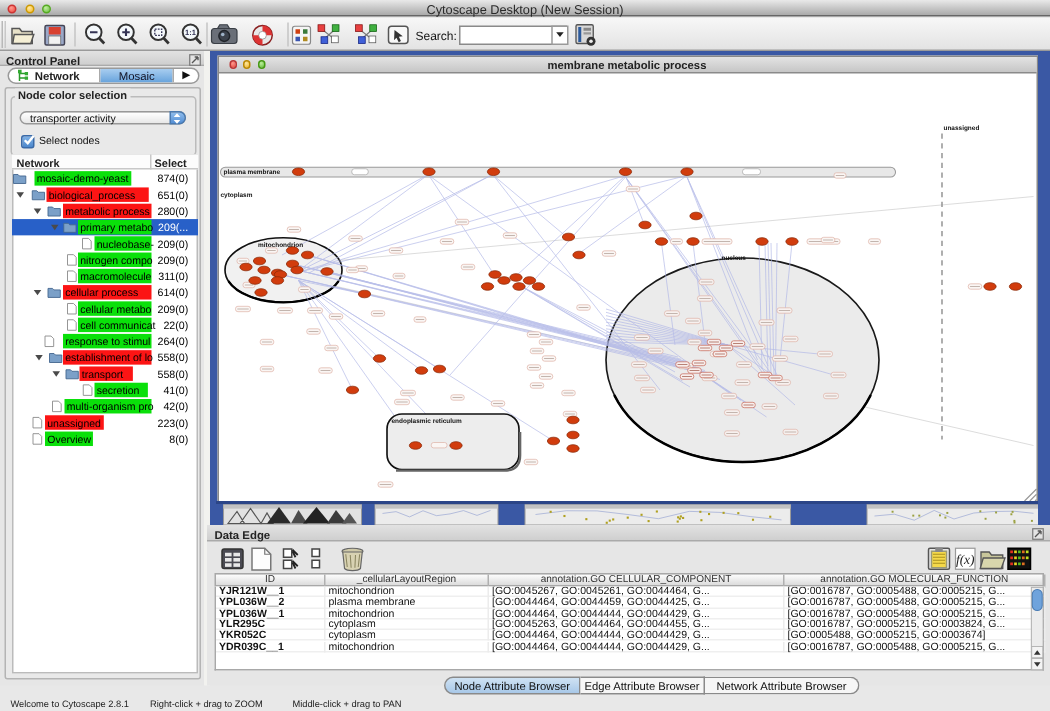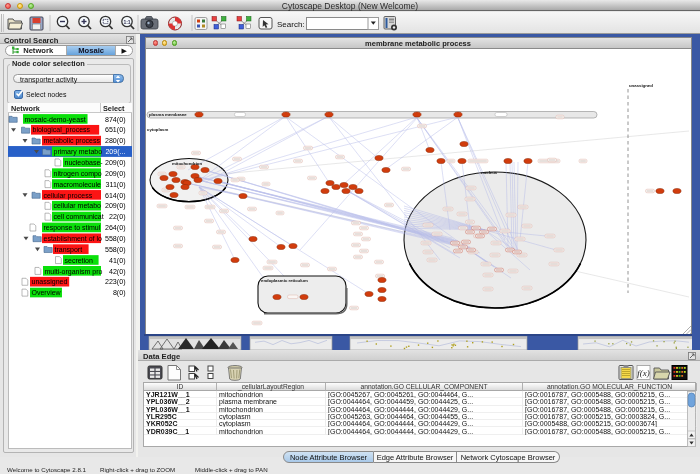--- a/index.html
+++ b/index.html
@@ -1,21 +1,21 @@
 <!DOCTYPE html>
 <html><head><meta charset="utf-8"><style>
 *{margin:0;padding:0;box-sizing:border-box}
 body{width:700px;height:474px;font-family:"Liberation Sans",sans-serif;overflow:hidden;position:relative;background:#e8e8e8}
 .abs{position:absolute}
 </style></head><body>
 <div class="abs" style="left:0;top:0;width:700px;height:11px;background:linear-gradient(#e9e9e9,#c6c6c6 55%,#aaaaaa);border-bottom:1px solid #666">
 <div class="abs" style="left:5px;top:3px;width:6px;height:6px;border-radius:50%;background:radial-gradient(circle at 35% 30%,#ff9a90,#ee4b40);border:0.5px solid #c33"></div>
 <div class="abs" style="left:16.5px;top:3px;width:6px;height:6px;border-radius:50%;background:radial-gradient(circle at 35% 30%,#ffe9a0,#f5b930);border:0.5px solid #c90"></div>
 <div class="abs" style="left:28px;top:3px;width:6px;height:6px;border-radius:50%;background:radial-gradient(circle at 35% 30%,#c0f0a0,#6cc040);border:0.5px solid #5a2"></div>
-<div class="abs" style="left:0;top:1px;width:700px;text-align:center;font-size:8.5px;font-weight:normal;color:#2a2a2a;letter-spacing:0px">Cytoscape Desktop (New Welcome)</div>
+<div class="abs" style="left:0;top:1px;width:700px;text-align:center;font-size:8.5px;font-weight:normal;color:#2a2a2a;letter-spacing:0px">Cytoscape Desktop (New Session)</div>
 </div>
 <div class="abs" style="left:0;top:12px;width:700px;height:22px;background:linear-gradient(#f7f7f7,#e3e3e3);border-bottom:1px solid #9a9a9a"></div>
 <svg style="position:absolute;left:0;top:11px;width:700px;height:23px" viewBox="0 0 700 23">
 <line x1="1.5" y1="3" x2="1.5" y2="21" stroke="#b8b8b8"></line>
     <line x1="3.5" y1="3" x2="3.5" y2="21" stroke="#c8c8c8"></line>
 <path d="M 8 8 h 5 l 1.5 2 h 7 v 8 h -13.5 z" fill="#e8e2c8" stroke="#555" stroke-width="1"></path>
 <path d="M 9.5 12 h 13 l -2 6 h -12 z" fill="#f5efd5" stroke="#555" stroke-width="1"></path>
 <rect x="30" y="6" width="13" height="13" rx="1" fill="#9aa8c8" stroke="#445" stroke-width="1"></rect>
 <rect x="32.5" y="7" width="8" height="5" fill="#d84030"></rect>
 <rect x="32.5" y="13" width="8" height="5.5" fill="#f2f2f2" stroke="#666" stroke-width="0.5"></rect>
@@ -68,29 +68,29 @@
 <path d="M 370.8 10.5 l 5 0 l -2.5 3.2 z" fill="#222"></path>
 <rect x="384" y="5.5" width="11.5" height="12.5" rx="1" fill="#d8d8d8" stroke="#555" stroke-width="0.9"></rect>
 <rect x="385.5" y="7" width="2" height="10" fill="#2c5a9c"></rect>
 <rect x="389" y="7.5" width="5" height="2" fill="#888"></rect>
     <rect x="389" y="10.5" width="5" height="1.5" fill="#999"></rect>
 <circle cx="394" cy="16.5" r="3" fill="#333"></circle>
     <circle cx="394" cy="16.5" r="1.2" fill="#eee"></circle>
 </svg>
 <div class="abs" style="left:0;top:34px;width:137px;height:423px;background:#e6e6e6">
 <div class="abs" style="left:0;top:0;width:137px;height:10px;background:linear-gradient(#e2e2e2,#cfcfcf);border-bottom:1px solid #aaa">
-<div style="font-size:7.6px;font-weight:bold;color:#222;padding:1.5px 0 0 4px">Control Search</div>
+<div style="font-size:7.6px;font-weight:bold;color:#222;padding:1.5px 0 0 4px">Control Panel</div>
 <svg class="abs" style="right:3px;top:1.5px;width:8px;height:8px" viewBox="0 0 8 8">
         <rect x="0.5" y="0.5" width="7" height="7" fill="#e4e4e4" stroke="#777" stroke-width="0.8"></rect>
         <path d="M2 6 L6 2 M6 2 l -2.2 0 M6 2 l 0 2.2" stroke="#555" stroke-width="0.9" fill="none"></path>
       </svg>
 </div>
 <div class="abs" style="left:5px;top:11px;width:128px;height:11px;background:#fff;border:1px solid #9a9a9a;border-radius:5.5px;overflow:hidden;display:flex">
 <div style="width:62px;height:100%;font-size:7.6px;font-weight:bold;color:#222;text-align:center;line-height:10px;border-right:1px solid #aaa">&nbsp;&nbsp;Network</div>
-<div style="width:50px;height:100%;font-size:7.6px;font-weight:bold;color:#112;text-align:center;line-height:10px;background:linear-gradient(#a8cdf0,#67a3dc);border-right:1px solid #aaa">Mosaic</div>
+<div style="width:50px;height:100%;font-size:7.6px;font-weight:normal;color:#112;text-align:center;line-height:10px;background:linear-gradient(#a8cdf0,#67a3dc);border-right:1px solid #aaa">Mosaic</div>
 <div style="width:16px;height:100%;text-align:center;font-size:7px;line-height:10px;color:#111">▶</div>
 </div>
 <svg class="abs" style="left:11px;top:12px;width:9px;height:9px" viewBox="0 0 9 9">
       <path d="M2 1 L2 8 M2 3 L6 3 M2 6 L6 6" stroke="#2a9a2a" stroke-width="1" fill="none"></path>
       <rect x="1" y="0.5" width="2.4" height="2.4" fill="#33aa33"></rect>
       <rect x="5.5" y="2" width="2.2" height="2.2" fill="#33aa33"></rect>
       <rect x="5.5" y="5" width="2.2" height="2.2" fill="#33aa33"></rect>
     </svg>
 <div class="abs" style="left:3px;top:24px;width:131px;height:395px;background:#e9e9e9;border:1px solid #b4b4b4;border-radius:2px"></div>
 <div class="abs" style="left:7px;top:30px;width:124px;height:40px;border:1px solid #bbb;border-radius:3px"></div>
@@ -696,21 +696,21 @@
 </div>
 </div>
 <svg class="abs" style="left:687px;top:391px;width:9px;height:56px" viewBox="0 0 9 56">
 <rect x="0.5" y="0.5" width="8" height="55" fill="#ececec" stroke="#b0b0b0" stroke-width="0.8"></rect>
 <rect x="1.2" y="2" width="6.6" height="14" rx="3.3" fill="#6fa3dc" stroke="#4a7cb4" stroke-width="0.7"></rect>
 <rect x="0.8" y="40" width="7.4" height="7.5" fill="#f4f4f4" stroke="#b0b0b0" stroke-width="0.6"></rect>
 <path d="M 4.5 42.5 l 2.2 3 h -4.4 z" fill="#333"></path>
 <rect x="0.8" y="48" width="7.4" height="7.5" fill="#f4f4f4" stroke="#b0b0b0" stroke-width="0.6"></rect>
 <path d="M 4.5 53.5 l 2.2 -3 h -4.4 z" fill="#333"></path>
 </svg>
-<div class="abs" style="left:283px;top:451px;height:12px;display:flex;font-size:7.5px;color:#111">
+<div class="abs" style="left:296px;top:451px;height:12px;display:flex;font-size:7.5px;color:#111">
 <div style="width:91px;background:linear-gradient(#cfe2f3,#a8c8e8);border:1px solid #8a8a8a;border-radius:6px 0 0 6px;text-align:center;line-height:11px">Node Attribute Browser</div>
 <div style="width:83px;background:#f6f6f6;border:1px solid #8a8a8a;border-left:none;text-align:center;line-height:11px">Edge Attribute Browser</div>
-<div style="width:103px;background:#f6f6f6;border:1px solid #8a8a8a;border-left:none;border-radius:0 6px 6px 0;text-align:center;line-height:11px">Network Cytoscape Browser</div>
+<div style="width:103px;background:#f6f6f6;border:1px solid #8a8a8a;border-left:none;border-radius:0 6px 6px 0;text-align:center;line-height:11px">Network Attribute Browser</div>
 </div>
 <div class="abs" style="left:0;top:464px;width:700px;height:10px;background:#e8e8e8">
 <span class="abs" style="left:7px;top:2px;font-size:6.2px;color:#222">Welcome to Cytoscape 2.8.1</span>
 <span class="abs" style="left:100px;top:2px;font-size:6.2px;color:#222">Right-click + drag to ZOOM</span>
 <span class="abs" style="left:195px;top:2px;font-size:6.2px;color:#222">Middle-click + drag to PAN</span>
 </div>
 </body></html>

